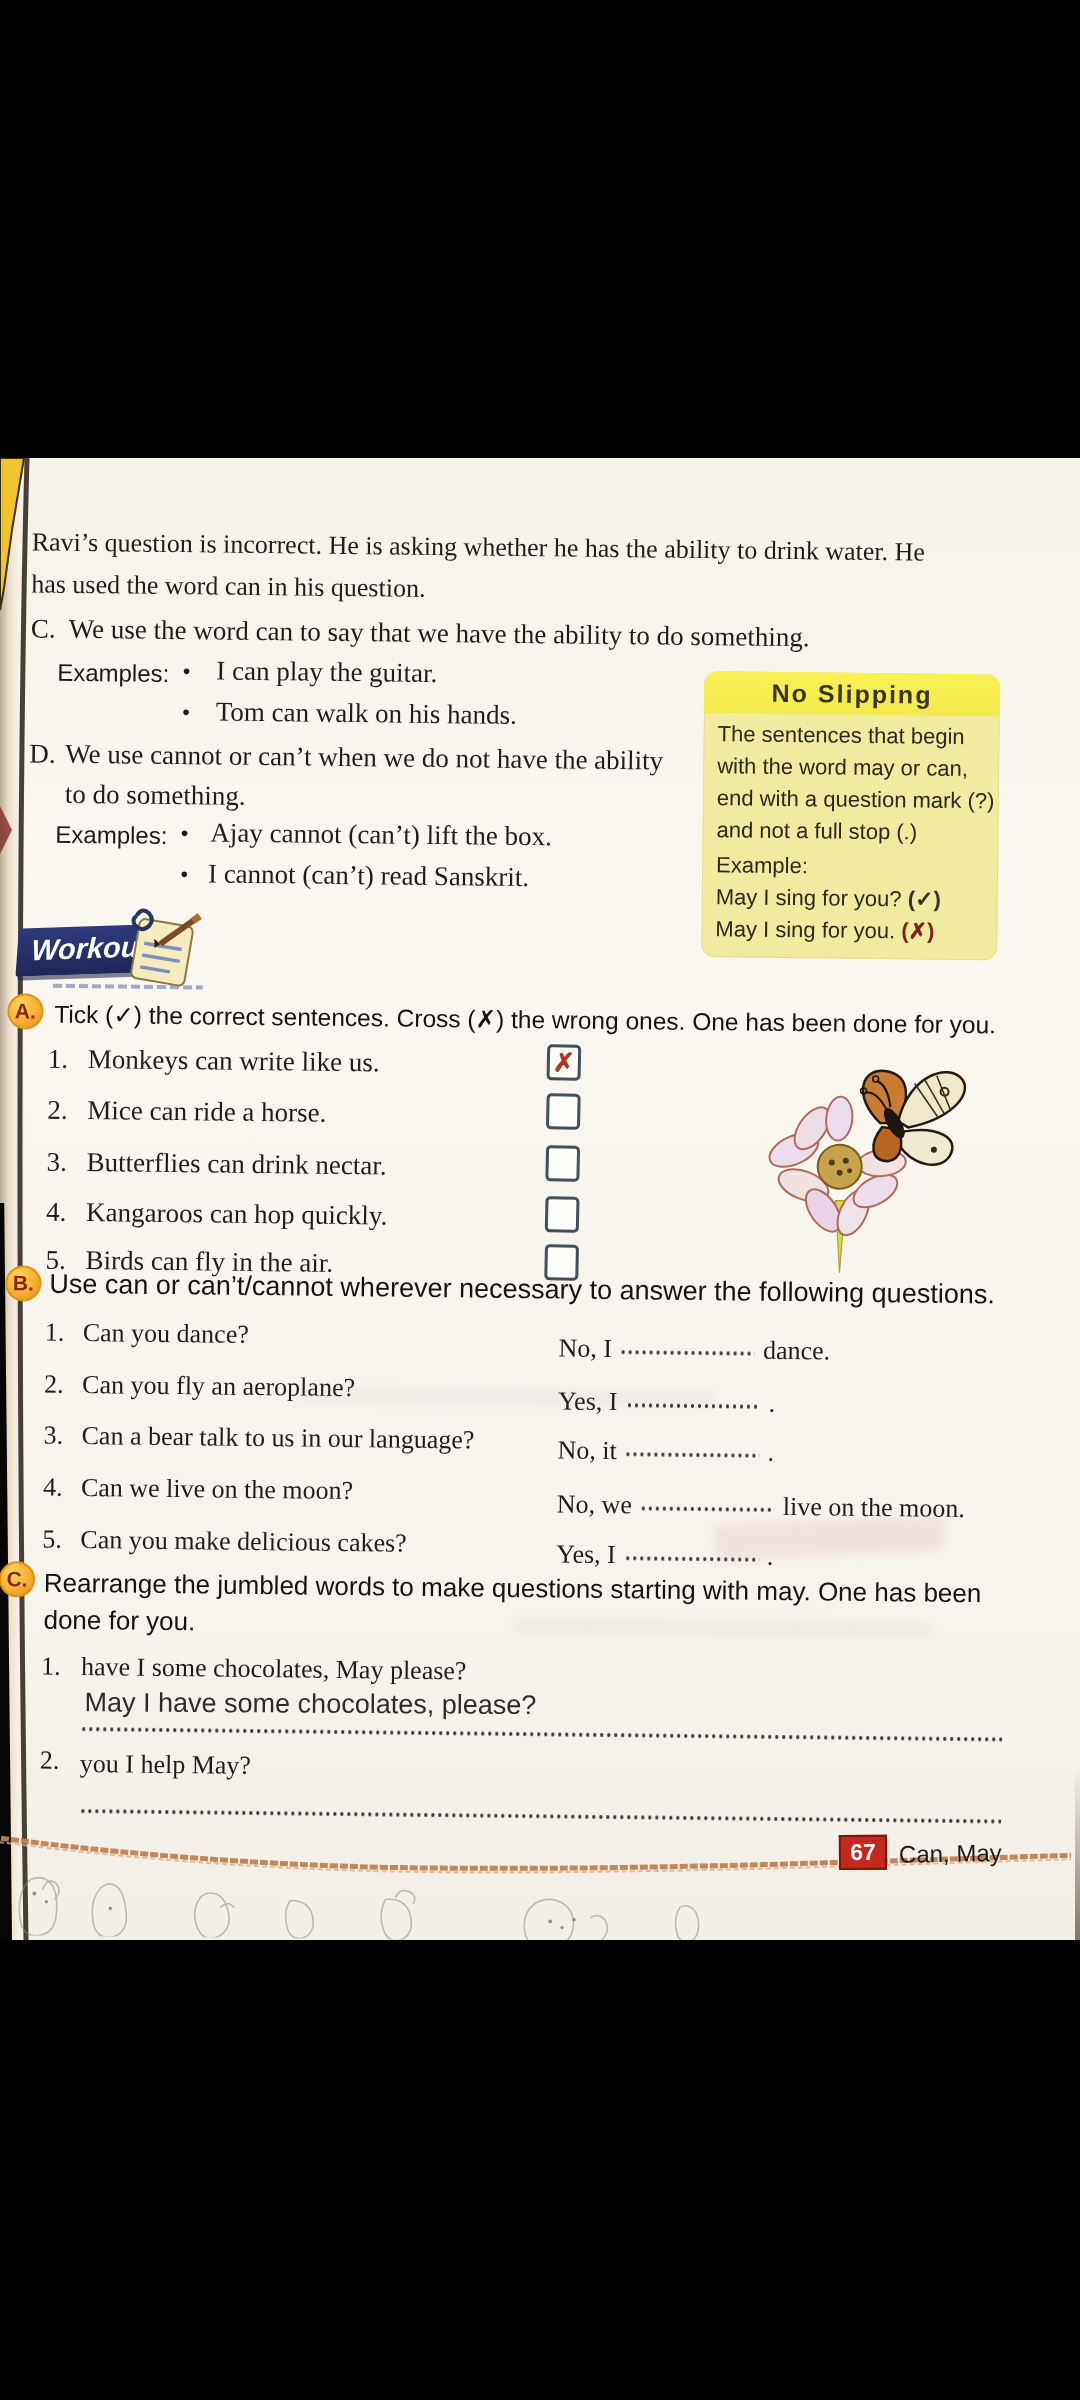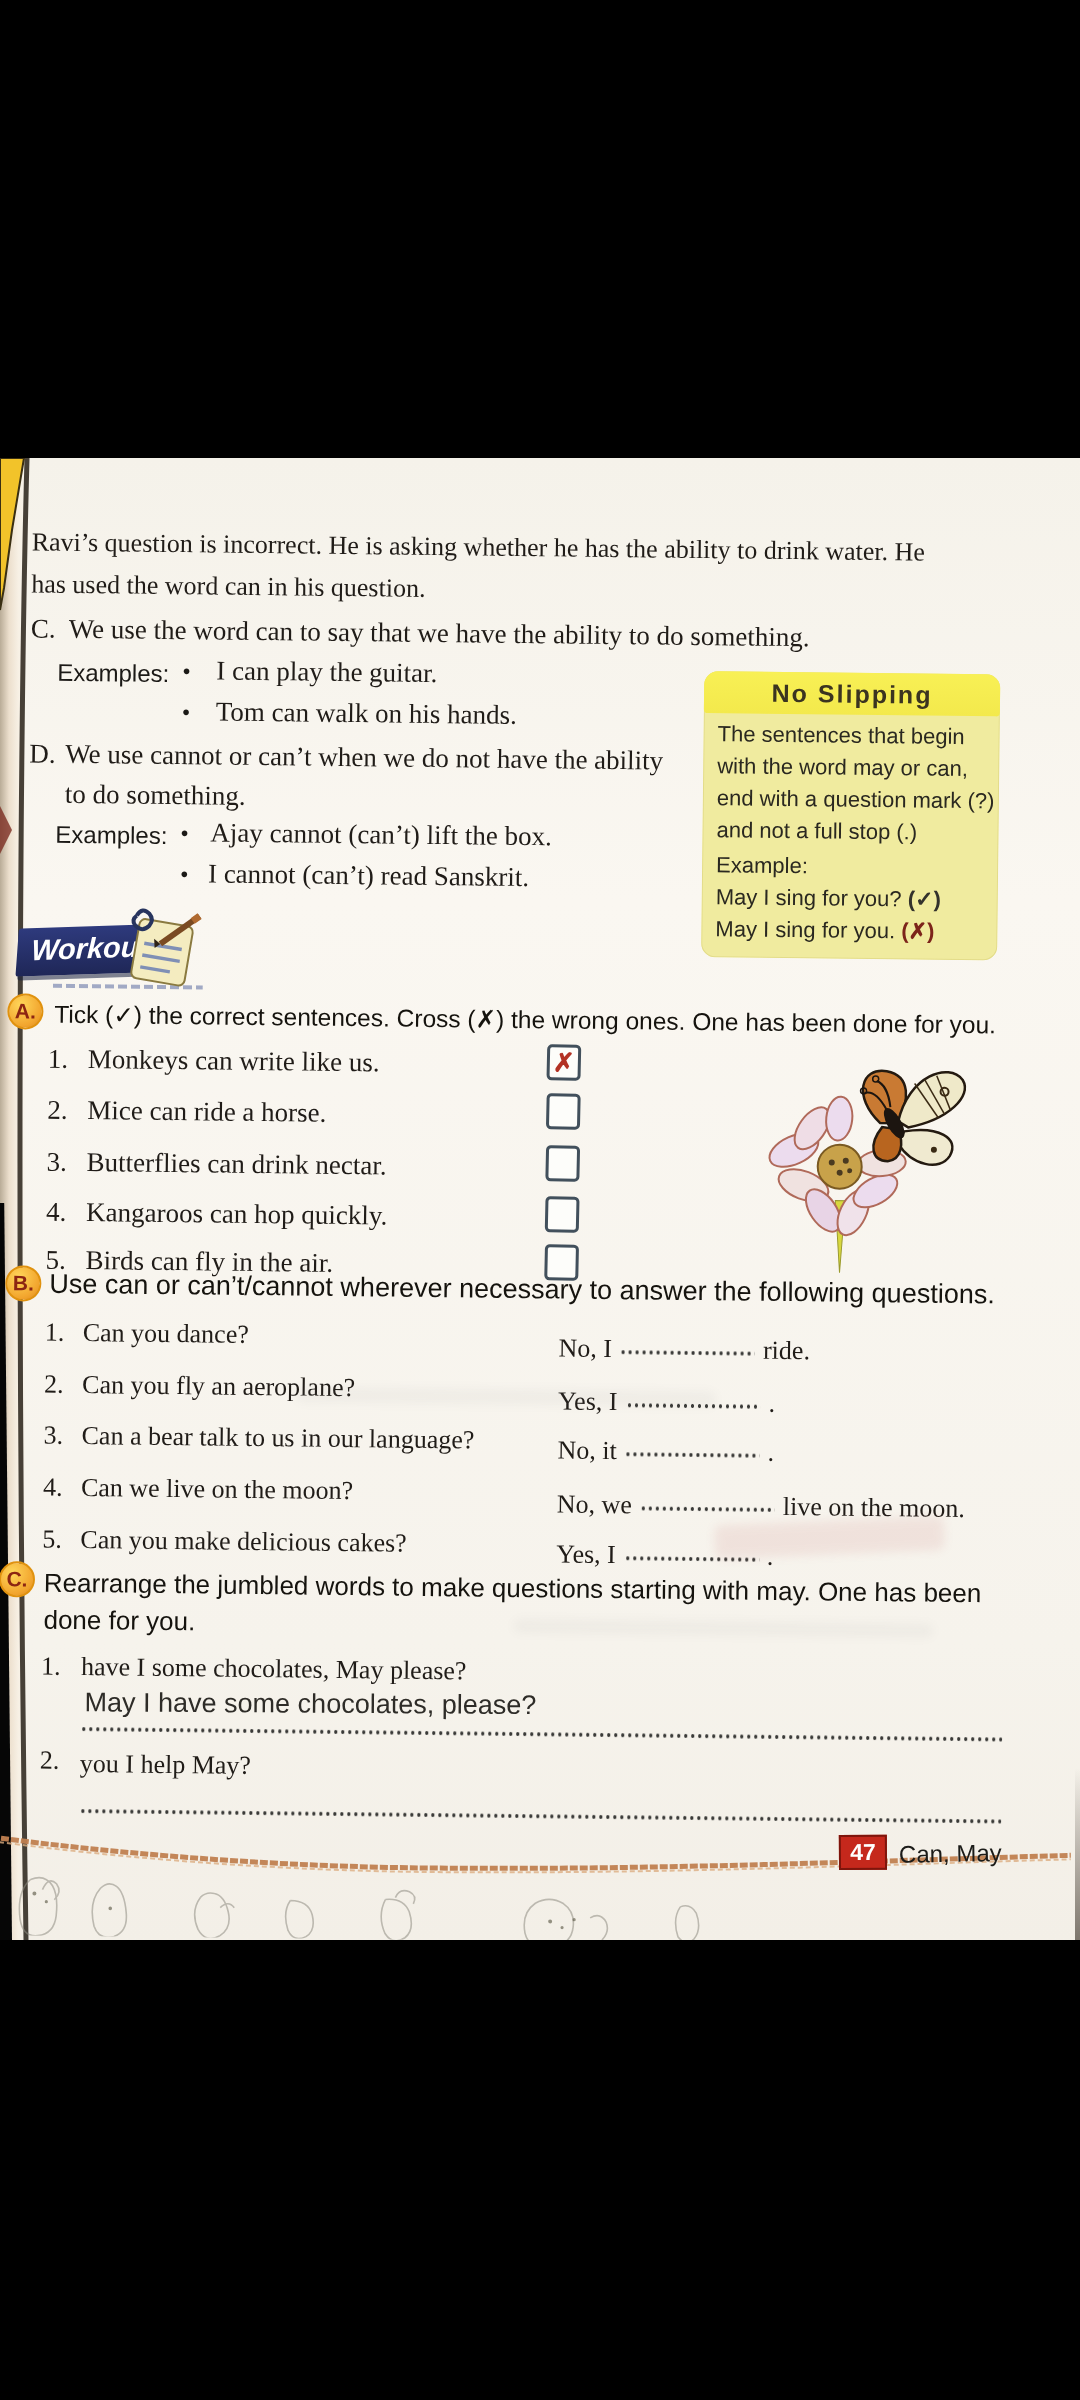--- a/index.html
+++ b/index.html
@@ -180,21 +180,21 @@
           <circle cx="11" cy="30" r="3" fill="none" stroke="#1c1510" stroke-width="1.5"></circle>
           <circle cx="23" cy="18" r="3" fill="none" stroke="#1c1510" stroke-width="1.5"></circle>
         </g>
       </svg>
 
       <div class="badge" style="left:8px;top:812px;">B.</div>
       <div class="abs instr" style="left:52px;top:815px;font-size:27px;">Use can or can’t/cannot wherever necessary to answer the following questions.</div>
 
       <div class="abs serif b-serif" style="left:48px;top:864px;">1.</div>
       <div class="abs serif b-serif" style="left:86px;top:864px;">Can you dance?</div>
-      <div class="abs serif b-serif" style="left:562px;top:874px;"><span>No, I</span><span class="dots-inline"></span><span>ride.</span></div>
+      <div class="abs serif b-serif" style="left:562px;top:874px;"><span>No, I</span><span class="dots-inline"></span><span>dance.</span></div>
 
       <div class="abs serif b-serif" style="left:48px;top:916px;">2.</div>
       <div class="abs serif b-serif" style="left:86px;top:916px;">Can you fly an aeroplane?</div>
       <div class="abs serif b-serif" style="left:562px;top:927px;"><span>Yes, I</span><span class="dots-inline"></span><span>.</span></div>
 
       <div class="abs serif b-serif" style="left:48px;top:967px;">3.</div>
       <div class="abs serif b-serif" style="left:86px;top:967px;">Can a bear talk to us in our language?</div>
       <div class="abs serif b-serif" style="left:562px;top:976px;"><span>No, it</span><span class="dots-inline"></span><span>.</span></div>
 
       <div class="abs serif b-serif" style="left:48px;top:1019px;">4.</div>
@@ -219,21 +219,21 @@
       <div class="dotline" style="left:88px;top:1272px;width:922px;"></div>
 
       <div class="abs serif b-serif" style="left:48px;top:1292px;">2.</div>
       <div class="abs serif b-serif" style="left:88px;top:1295px;">you I help May?</div>
       <div class="dotline" style="left:88px;top:1354px;width:922px;"></div>
 
       <svg class="abs" style="left:0;top:1368px;" width="1080" height="70">
         <path d="M0,16 C150,34 300,42 430,42 C660,42 880,30 1080,22" stroke="#c08050" stroke-width="5" fill="none" stroke-dasharray="8 2" opacity="0.95"></path>
         <path d="M0,20 C150,38 300,46 430,46 C660,46 880,34 1080,26" stroke="#dcae82" stroke-width="2" fill="none" stroke-dasharray="5 3" opacity="0.8"></path>
       </svg>
-      <div class="pagenum">47</div>
+      <div class="pagenum">67</div>
       <div class="chapter">Can, May</div>
 
       <svg class="abs" style="left:0;top:1400px;" width="1080" height="82">
         <g fill="none" stroke="#8f8c82" stroke-width="1.6" opacity="0.55">
           <path d="M40,26 q-14,12 -10,40 q3,18 18,16 q16,-2 18,-20 q2,-20 -4,-30 q-8,-12 -22,-6"></path>
           <path d="M52,36 q6,-14 14,-6 q6,8 -2,16"></path>
           <path d="M110,34 q-12,14 -6,38 q5,14 20,10 q14,-5 12,-24 q-2,-20 -10,-26 q-8,-6 -16,2"></path>
           <path d="M210,42 q-10,14 -2,32 q8,14 22,6 q12,-8 8,-24 q-4,-16 -14,-18 q-8,-2 -14,4"></path>
           <path d="M230,52 q8,-8 14,0"></path>
           <path d="M300,44 q-8,12 -2,30 q6,12 18,6 q10,-6 6,-22 q-4,-14 -22,-14"></path>

